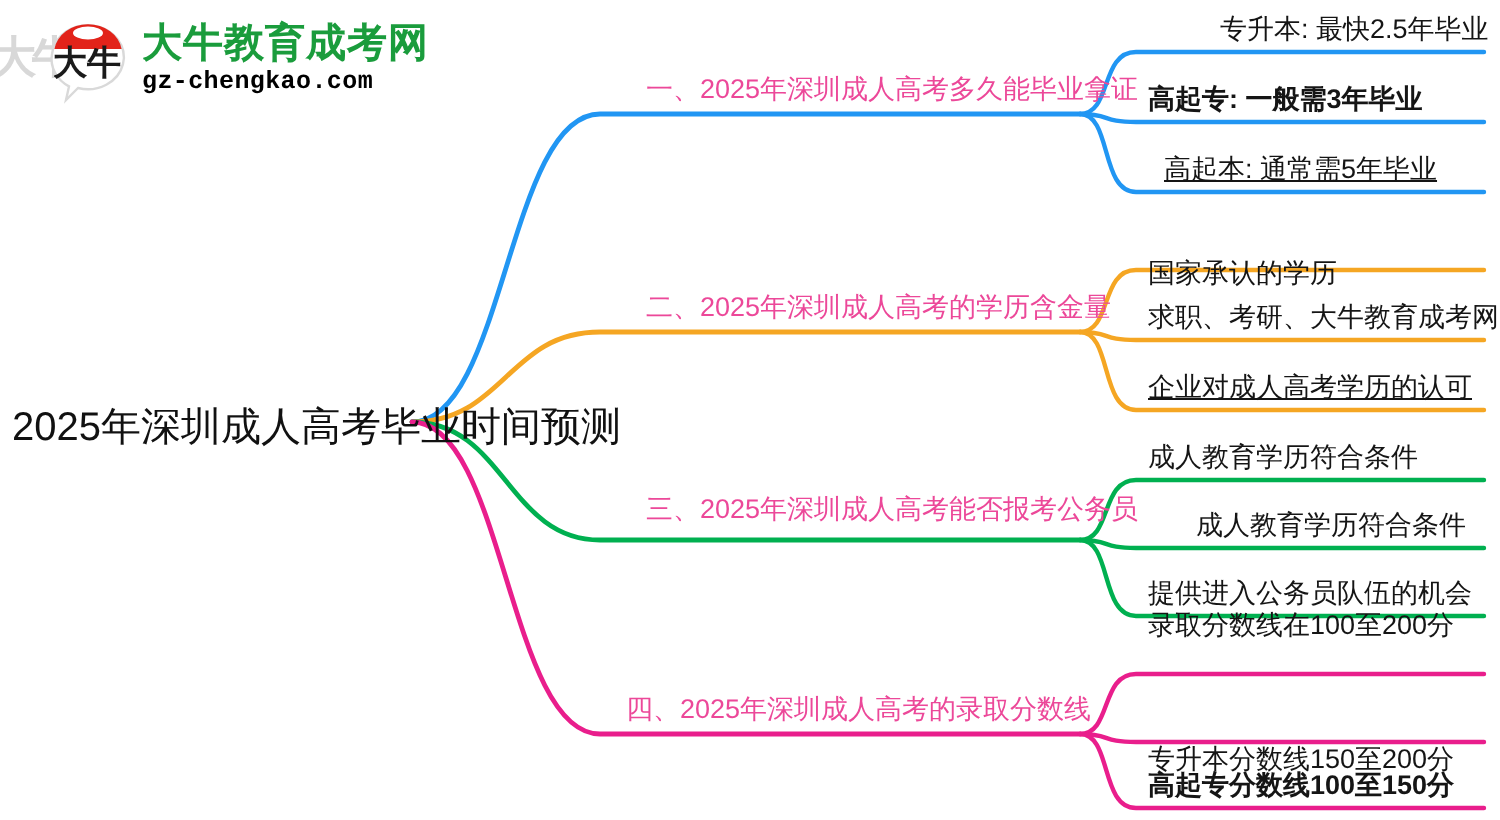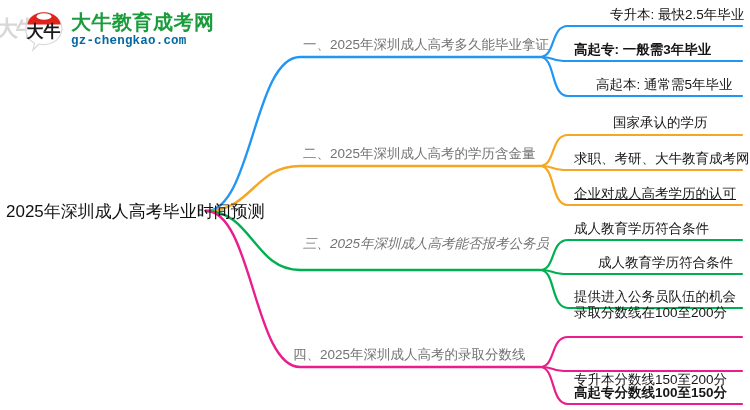--- a/index.html
+++ b/index.html
@@ -49,21 +49,21 @@
   .logo-title {
     font-size: 20px;
     font-weight: bold;
     color: #1a9c3c;
     letter-spacing: 0.5px;
     white-space: nowrap;
   }
   .logo-domain {
     font-size: 12.5px;
     font-weight: bold;
-    color: #0369a1;
+    color: #000000;
     letter-spacing: 0.2px;
     margin-top: 3px;
     white-space: nowrap;
     font-family: "Liberation Mono", "DejaVu Sans Mono", monospace;
   }
   .watermark-edge {
     position: absolute;
     left: -4px;
     top: 14px;
     font-size: 22px;
@@ -75,28 +75,29 @@
   }
 
   
   .node-text {
     position: absolute;
     white-space: nowrap;
     color: #1a1a1a;
     z-index: 4;
   }
   .root-text {
-    font-size: 17px;
+    font-size: 20px;
     left: 6px;
     top: 200px;
     color: #111111;
   }
   .branch-text {
     font-size: 13.5px;
-    color: #737373;
+    color: #ec4899;
+    margin-left: 20px;
   }
   .leaf-text {
     font-size: 13.5px;
     color: #151515;
   }
 </style>
 </head>
 <body>
 
 <div id="canvas">
@@ -151,29 +152,29 @@
           L 742 371" fill="none" stroke="#E91E8C" stroke-width="2.2" stroke-linecap="round"></path>
       <path d="M 540 367 C 556 367, 550 404, 568 404
           L 742 404" fill="none" stroke="#E91E8C" stroke-width="2.2" stroke-linecap="round"></path>
     </svg>
 
   <div class="node-text root-text">2025年深圳成人高考毕业时间预测</div>
 
   <div id="text-layer">
       <div class="node-text leaf-text" style="left: 574px; top: 6px; margin-left: 36px;">专升本: 最快2.5年毕业</div>
       <div class="node-text leaf-text" style="left: 574px; top: 41px; font-weight: bold;">高起专: 一般需3年毕业</div>
-      <div class="node-text leaf-text" style="left: 596px; top: 76px;">高起本: 通常需5年毕业</div>
+      <div class="node-text leaf-text" style="left: 582px; top: 76px; text-decoration: underline;">高起本: 通常需5年毕业</div>
       <div class="node-text branch-text" style="left: 303px; top: 36px;">一、2025年深圳成人高考多久能毕业拿证</div>
-      <div class="node-text leaf-text" style="left: 574px; top: 114px; margin-left: 39px;">国家承认的学历</div>
+      <div class="node-text leaf-text" style="left: 574px; top: 128px;">国家承认的学历</div>
       <div class="node-text leaf-text" style="left: 574px; top: 150px;">求职、考研、大牛教育成考网</div>
       <div class="node-text leaf-text" style="left: 574px; top: 185px; text-decoration: underline;">企业对成人高考学历的认可</div>
       <div class="node-text branch-text" style="left: 303px; top: 145px;">二、2025年深圳成人高考的学历含金量</div>
       <div class="node-text leaf-text" style="left: 574px; top: 220px;">成人教育学历符合条件</div>
       <div class="node-text leaf-text" style="left: 598px; top: 254px;">成人教育学历符合条件</div>
       <div class="node-text leaf-text" style="left: 574px; top: 288px;">提供进入公务员队伍的机会</div>
-      <div class="node-text branch-text" style="left: 303px; top: 235px; font-style: italic;">三、2025年深圳成人高考能否报考公务员</div>
+      <div class="node-text branch-text" style="left: 303px; top: 246px;">三、2025年深圳成人高考能否报考公务员</div>
       <div class="node-text leaf-text" style="left: 574px; top: 304px;">录取分数线在100至200分</div>
       <div class="node-text leaf-text" style="left: 574px; top: 371px;">专升本分数线150至200分</div>
       <div class="node-text leaf-text" style="left: 574px; top: 384px; font-weight: bold;">高起专分数线100至150分</div>
       <div class="node-text branch-text" style="left: 293px; top: 346px;">四、2025年深圳成人高考的录取分数线</div>
     </div>
 
 </div>
 
 </body></html>

